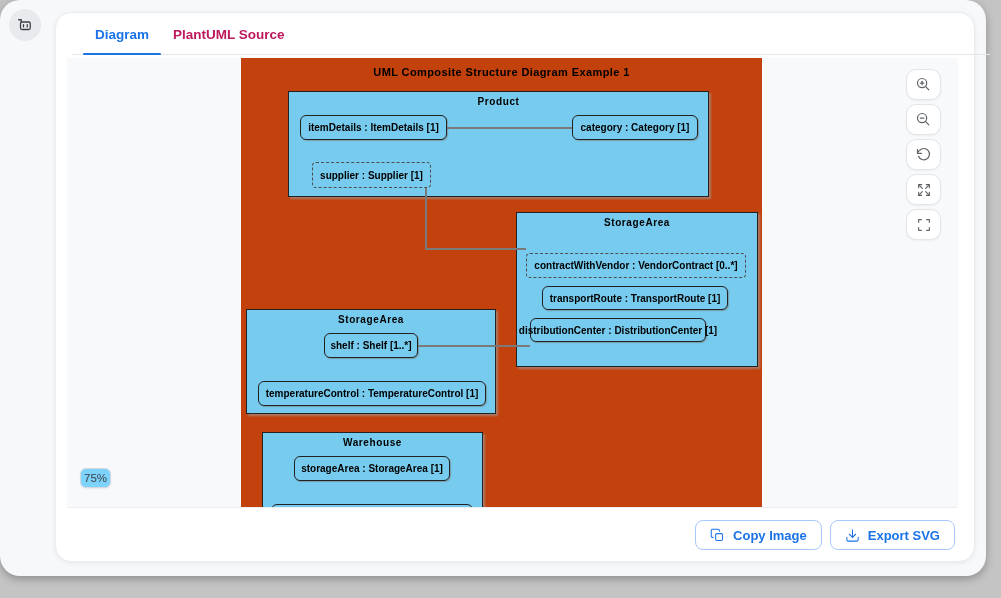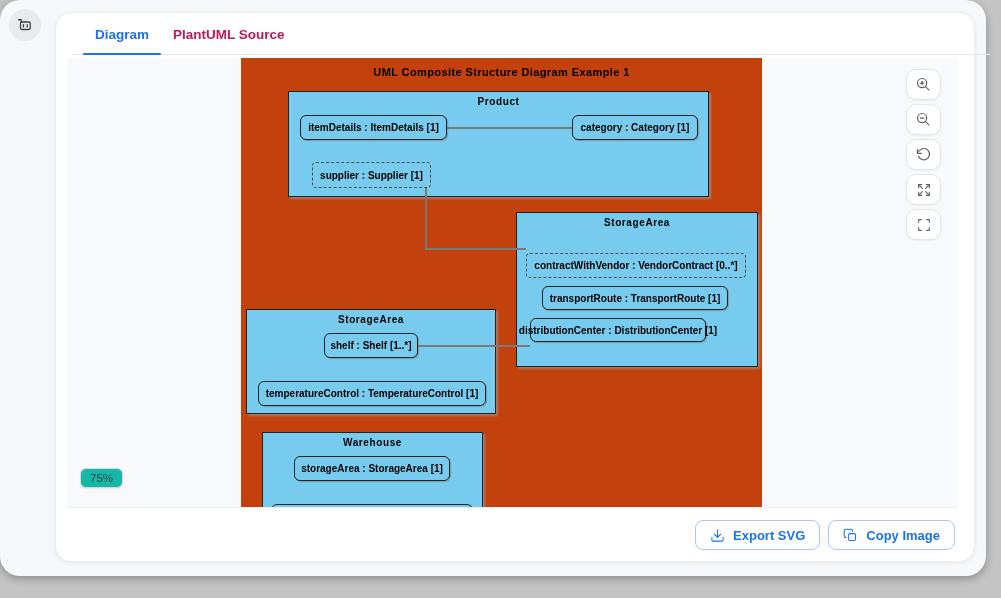--- a/index.html
+++ b/index.html
@@ -42,22 +42,22 @@
 
   .part { position:absolute; background:#77cbee; border:1px solid #222; border-radius:6px;
     display:flex; align-items:center; justify-content:center; white-space:nowrap;
     font-size:10px; font-weight:700; color:#000; box-shadow:1px 1px 1px rgba(120,120,120,.55); }
   .part.dashed { border:1px dashed #4d4d4d; border-radius:4px; box-shadow:none; }
 
   .conn { position:absolute; background:#7a7a7a; }
   .conn.h { height:2px; } .conn.v { width:2px; }
 
   
-  .zoom-badge { position:absolute; left:13px; top:410px; padding:3px 9px;
-    background:#14b8a6; border:1px solid #d5d8dd; border-radius:6px;
+  .zoom-badge { position:absolute; left:13px; top:410px; padding:3px 3px;
+    background:#7dd3fc; border:1px solid #d5d8dd; border-radius:6px;
     font-size:11.5px; color:#3c4043; box-shadow:0 1px 2px rgba(0,0,0,.06); }
   .zoom-controls { position:absolute; right:17px; top:11px; display:flex;
     flex-direction:column; gap:4px; }
   .icon-btn { width:35px; height:31px; background:#fff; border:1px solid #e2e5e9;
     border-radius:10px; display:flex; align-items:center; justify-content:center;
     cursor:pointer; box-shadow:0 1px 2px rgba(0,0,0,.05); }
   .icon-btn svg { stroke:#5f6368; }
 
   
   .footer { position:absolute; left:0; bottom:11px; width:100%;
@@ -170,29 +170,29 @@
               <path d="M20 16 v4 h-4"></path>
               <path d="M8 20 H4 v-4"></path>
           </svg>
         </div>
       </div>
     </div>
 
     <div class="footer">
       <div class="action-btn">
         <svg width="15" height="15" viewBox="0 0 24 24">
+          <rect x="9" y="9" width="11" height="11" rx="2"></rect>
+          <path d="M5 15H4a2 2 0 0 1-2-2V4a2 2 0 0 1 2-2h9a2 2 0 0 1 2 2v1"></path>
+        </svg>
+        <span>Copy Image</span>
+      </div>
+      <div class="action-btn">
+        <svg width="15" height="15" viewBox="0 0 24 24">
           <path d="M21 15v4a2 2 0 0 1-2 2H5a2 2 0 0 1-2-2v-4"></path>
           <polyline points="7 10 12 15 17 10"></polyline>
             <line x1="12" y1="15" x2="12" y2="3"></line>
         </svg>
         <span>Export SVG</span>
-      </div>
-      <div class="action-btn">
-        <svg width="15" height="15" viewBox="0 0 24 24">
-          <rect x="9" y="9" width="11" height="11" rx="2"></rect>
-          <path d="M5 15H4a2 2 0 0 1-2-2V4a2 2 0 0 1 2-2h9a2 2 0 0 1 2 2v1"></path>
-        </svg>
-        <span>Copy Image</span>
       </div>
     </div>
 
   </div>
 </div>
 
 </body></html>

